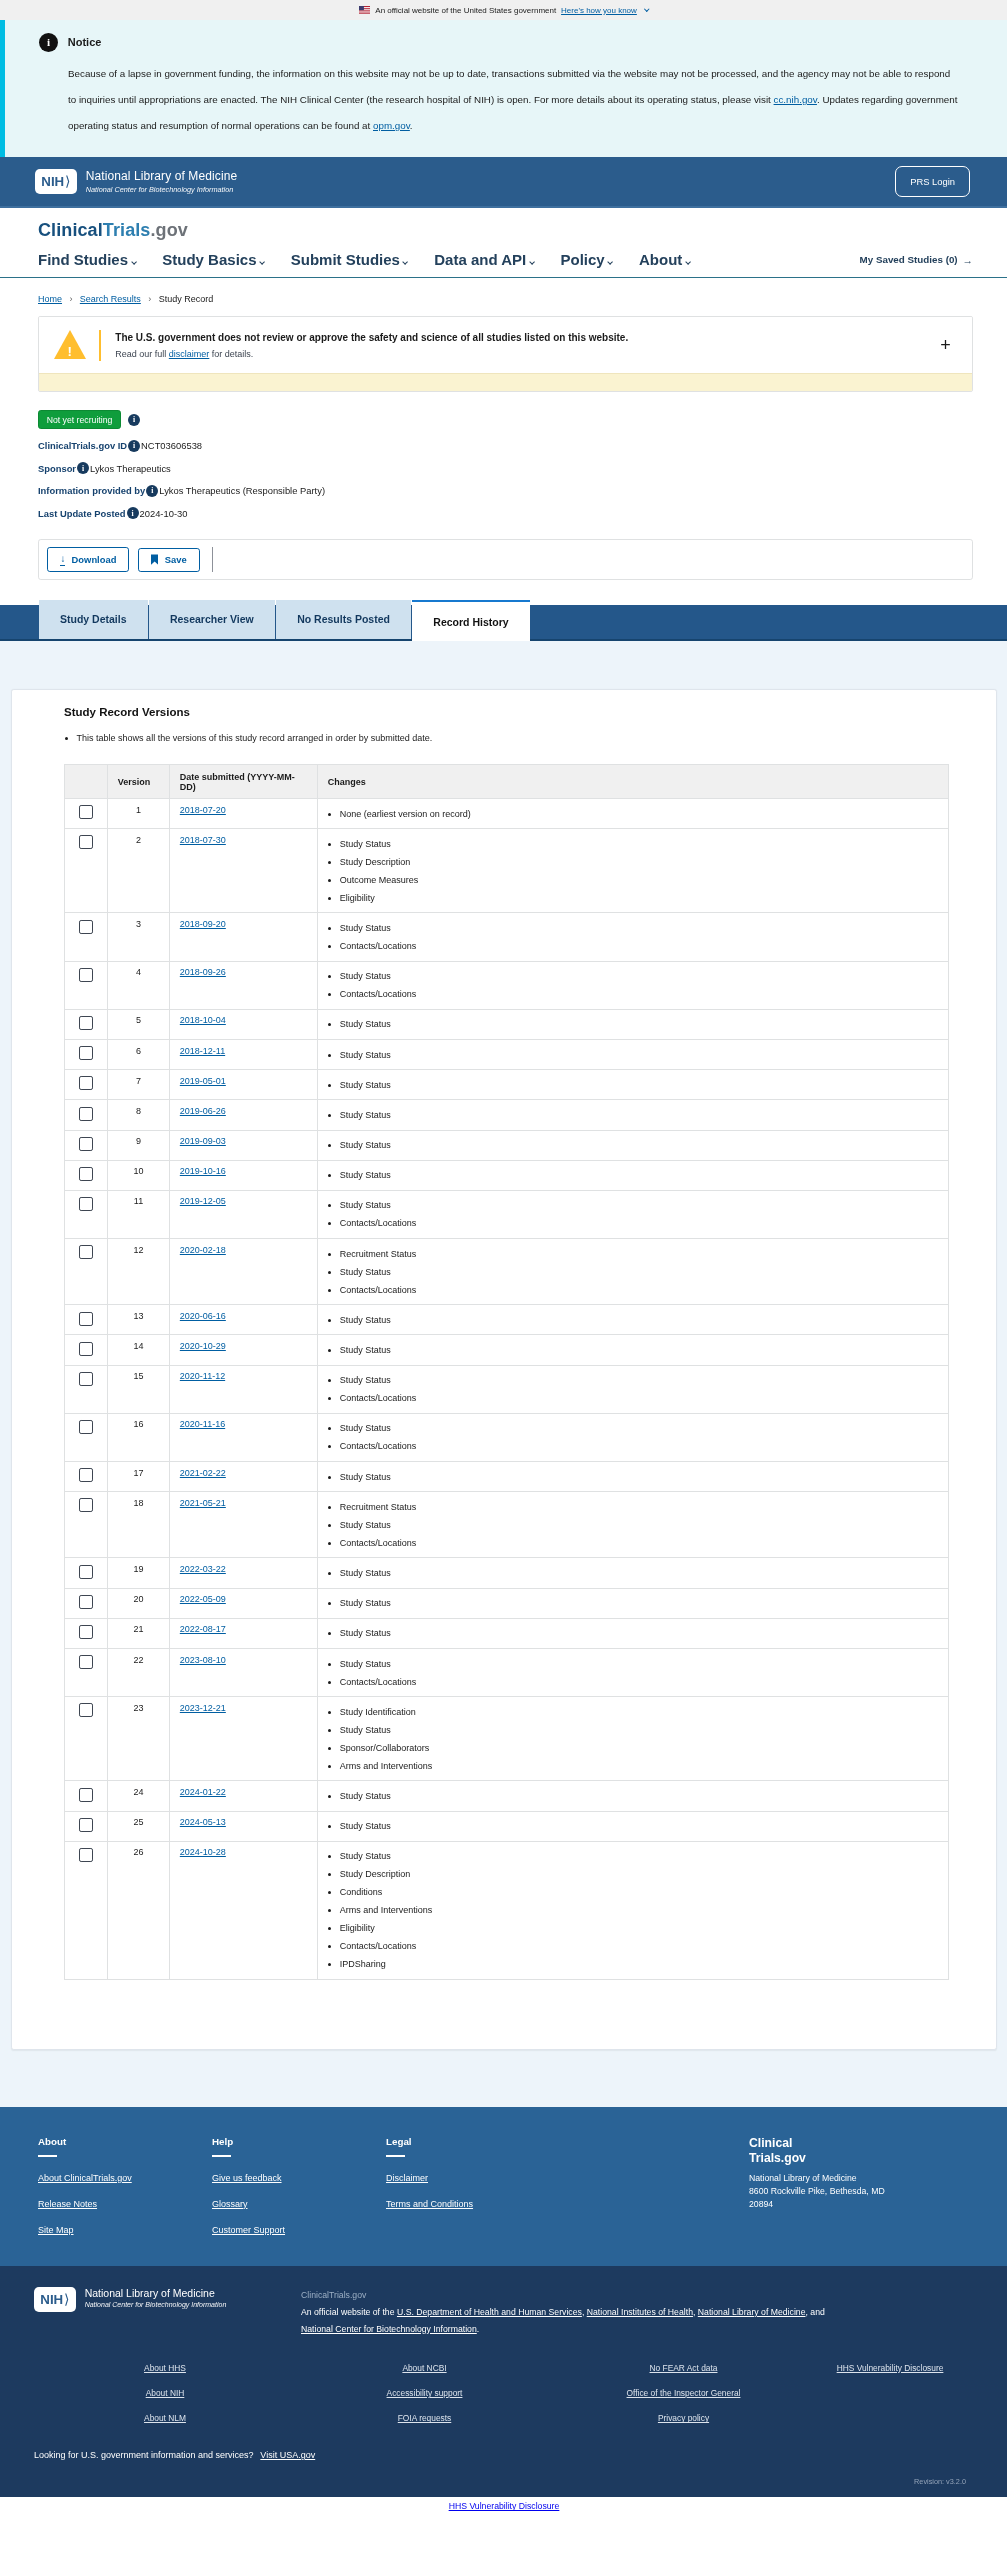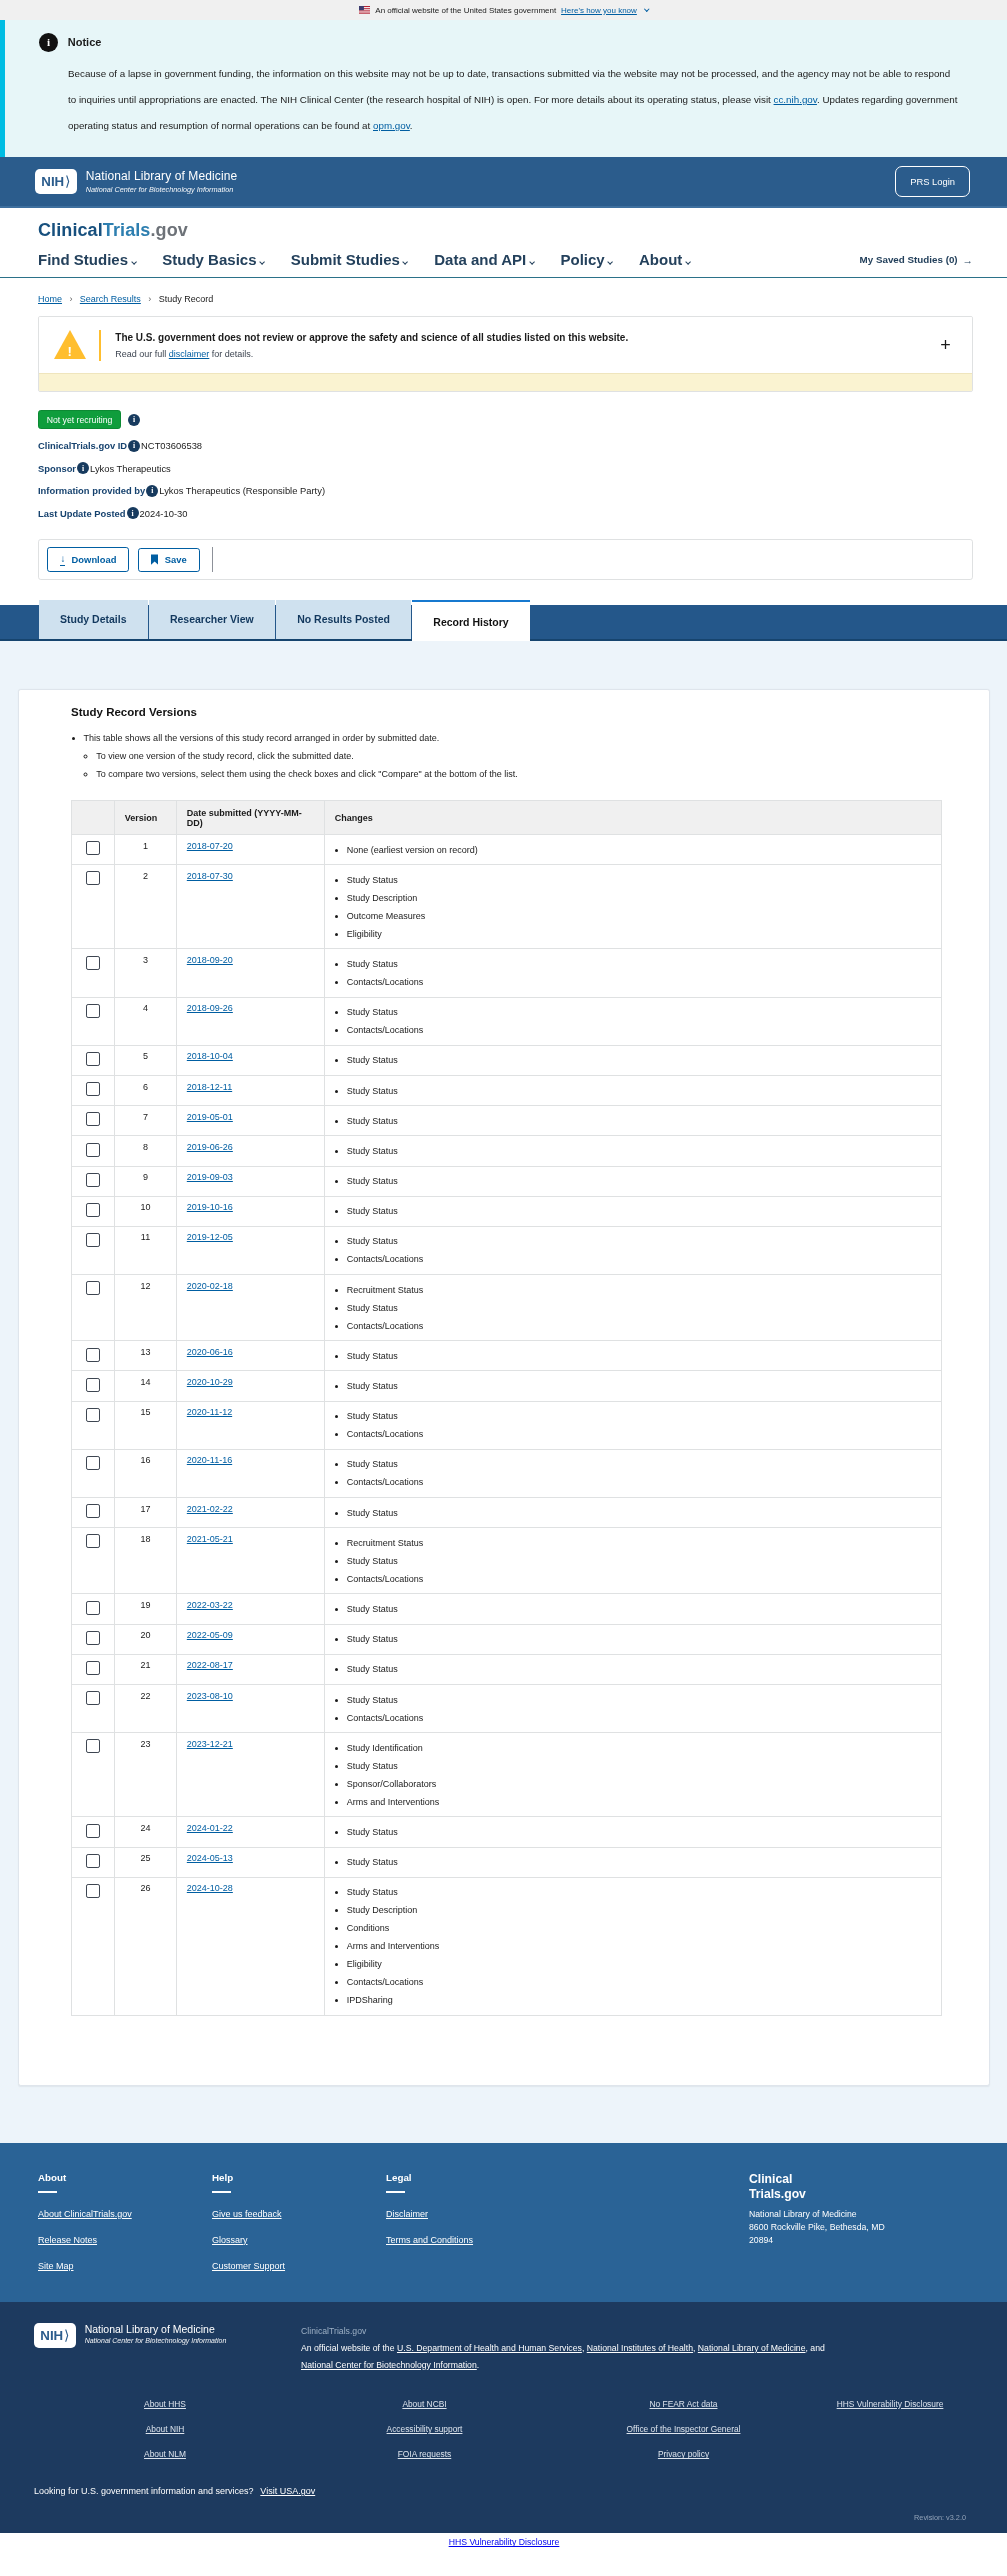--- a/index.html
+++ b/index.html
@@ -71,21 +71,21 @@
   .bm-icon { width:7.7px; height:10.5px; background:#005ea2; clip-path:polygon(0 0,100% 0,100% 100%,50% 66%,0 100%); }
   .btn-divider { width:0.7px; background:#8d9199; align-self:stretch; margin-left:4.2px; }
 
   
   .tabstrip { margin-top:25px; background:#24578a; height:36px; display:flex; align-items:flex-end; padding-left:39px; position:relative; }
   .tabstrip::after { content:""; position:absolute; left:0; right:0; bottom:0; height:2.8px; background:#16446e; }
   .tab { height:39px; background:#cfe1ef; margin-right:1.4px; margin-bottom:2.8px; padding:0 21px; display:flex; align-items:center; font-weight:bold; font-size:10.5px; color:#12385e; cursor:pointer; z-index:1; }
   .tab.active { height:41px; margin-bottom:0; background:#fff; border-top:2.8px solid #1779cf; color:#121212; z-index:2; }
 
   
-  .content { background:#edf4fa; padding:48px 18px 57px; }
+  .content { background:#edf4fa; padding:48px 11px 57px; }
   .card { background:#fff; border:0.7px solid #dfe5ec; border-radius:2.8px; box-shadow:0 0.7px 1.4px rgba(0,0,0,.06); padding:15.4px 0 14px; }
   .card-inner { padding:0 47px 0 52px; }
   .card h2 { font-size:11.5px; margin:0 0 11.2px; color:#121212; }
   .intro { margin:0; padding-left:12.6px; font-size:9px; line-height:18px; }
   .intro ul { padding-left:12.6px; margin:0; }
   .vtable { width:100%; border-collapse:collapse; margin-top:17px; font-size:9px; table-layout:fixed; border:0.7px solid #dfe1e2; }
   .vtable th, .vtable td { border:0.7px solid #dfe1e2; }
   .vtable th { background:#f0f0f0; font-weight:bold; padding:5.6px 9.8px; text-align:left; height:34px; }
   .col-cb { width:43px; } .col-v { width:62px; text-align:center; } .col-d { width:148px; }
   .vtable td { padding:5.6px 9.8px; vertical-align:top; }
@@ -256,24 +256,20 @@
     <div class="tab">No Results Posted</div>
     <div class="tab active">Record History</div>
   </div>
 
 <div class="content">
   <div class="card">
     <div class="card-inner">
       <h2>Study Record Versions</h2>
       <ul class="intro">
         <li><span>This table shows all the versions of this study record arranged in order by submitted date.</span>
-          <ul>
-            <li>To view one version of the study record, click the submitted date.</li>
-            <li>To compare two versions, select them using the check boxes and click "Compare" at the bottom of the list.</li>
-          </ul>
         </li>
       </ul>
       <table class="vtable">
         <thead>
           <tr>
             <th class="col-cb"></th>
             <th class="col-v">Version</th>
             <th class="col-d">Date submitted (YYYY-MM-DD)</th>
             <th class="col-c">Changes</th>
           </tr>

